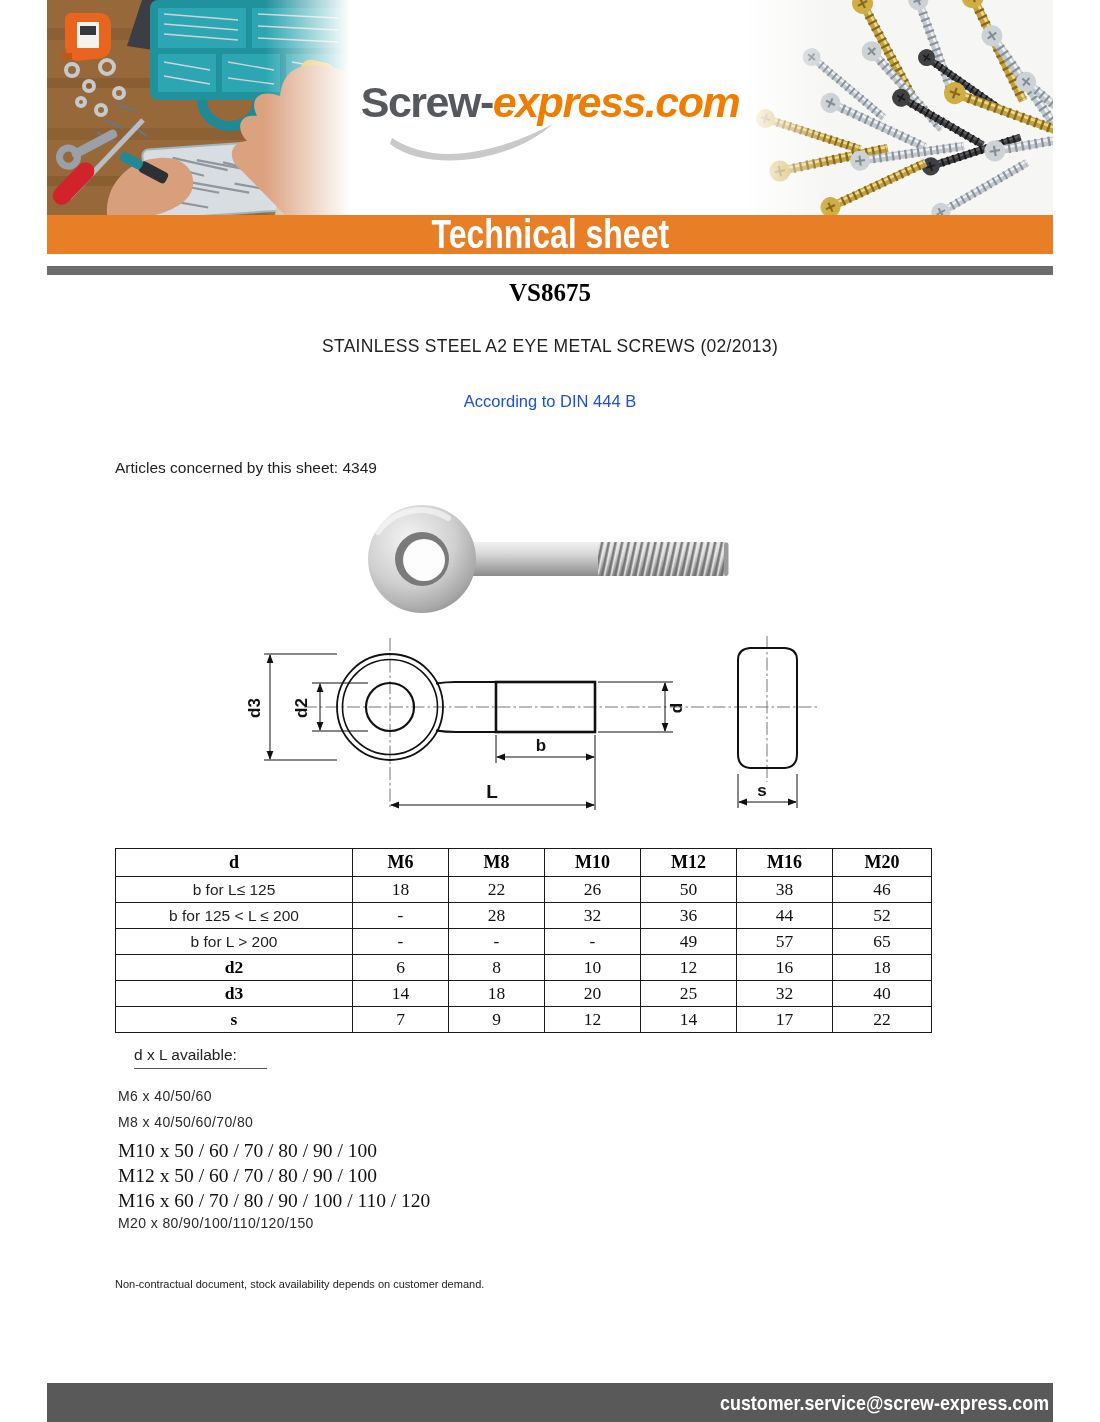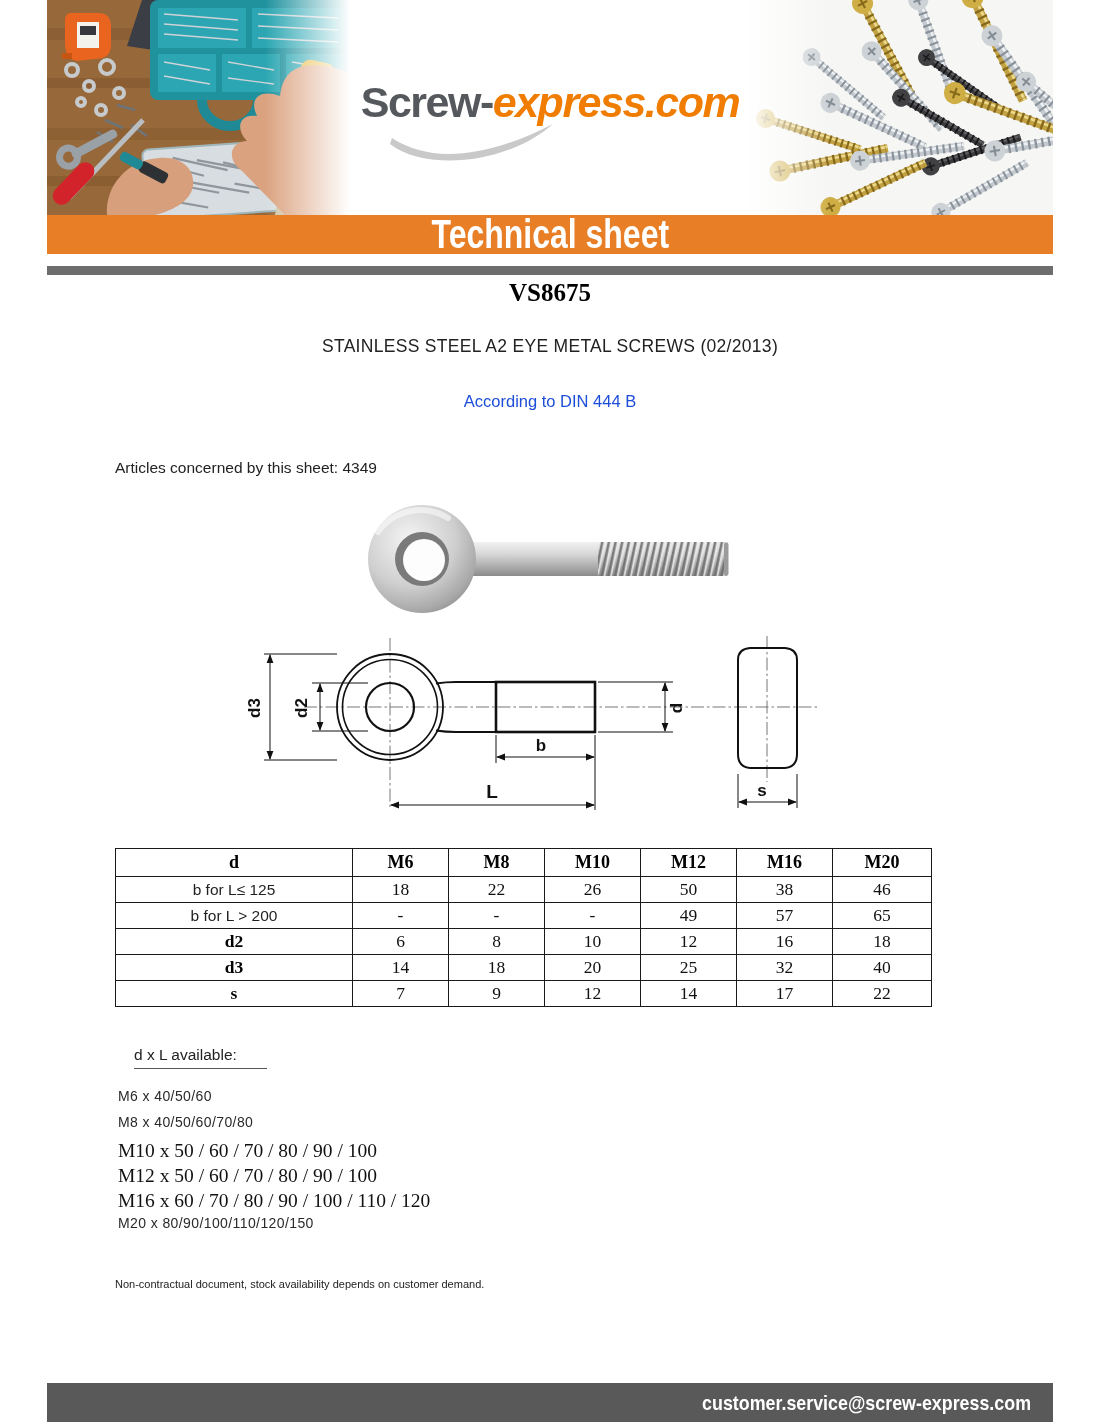--- a/index.html
+++ b/index.html
@@ -39,21 +39,21 @@
 
   .avail-head{left:134px;top:1046px;font-size:15.5px;color:#222;
               border-bottom:1.5px solid #555;padding:0 30px 4px 0;}
   .avail-list{left:118px;top:1088px;}
   .it-sans{font-size:14px;letter-spacing:.4px;color:#2a2a2a;margin:0 0 10px 0;}
   .it-serif{font-family:"Liberation Serif",serif;font-size:19.5px;color:#111;margin:0 0 3px 0;}
 
   .footnote{left:115px;top:1278px;font-size:11px;color:#222;}
 
   .footer-bar{left:47px;top:1383px;width:1006px;height:39px;background:#595959;
-              display:flex;align-items:center;justify-content:flex-end;padding-right:22px;box-sizing:border-box;}
+              display:flex;align-items:center;justify-content:flex-end;padding-right:4px;box-sizing:border-box;}
   .footer-mail{color:#fff;font-weight:bold;font-size:21px;transform:scaleX(.85);
                transform-origin:right center;display:inline-block;white-space:nowrap;text-decoration:none;}
 </style>
 </head>
 <body>
 
 <div class="abs photo" style="left:47px;top:0;width:303px;height:215px;">
   <svg width="303" height="215" viewBox="0 0 303 215">
     <defs>
       <linearGradient id="fadeR" x1="0" y1="0" x2="1" y2="0">
@@ -351,20 +351,29 @@
         <tr>
           <th class="lab-sans">b for L≤ 125</th>
           <td>18</td>
           <td>22</td>
           <td>26</td>
           <td>50</td>
           <td>38</td>
           <td>46</td>
         </tr>
         <tr>
+          <th class="lab-sans">b for 125 &lt; L ≤ 200</th>
+          <td>-</td>
+          <td>28</td>
+          <td>32</td>
+          <td>36</td>
+          <td>44</td>
+          <td>52</td>
+        </tr>
+        <tr>
           <th class="lab-sans">b for L &gt; 200</th>
           <td>-</td>
           <td>-</td>
           <td>-</td>
           <td>49</td>
           <td>57</td>
           <td>65</td>
         </tr>
         <tr>
           <th class="lab-serif">d2</th>

